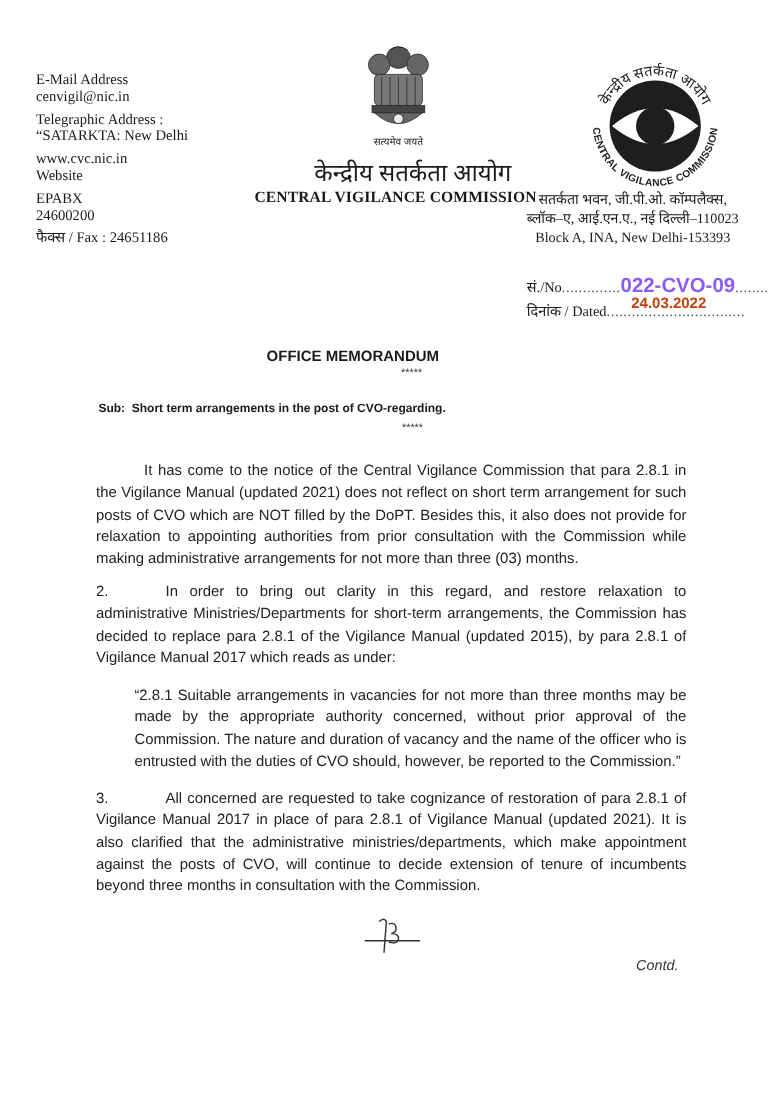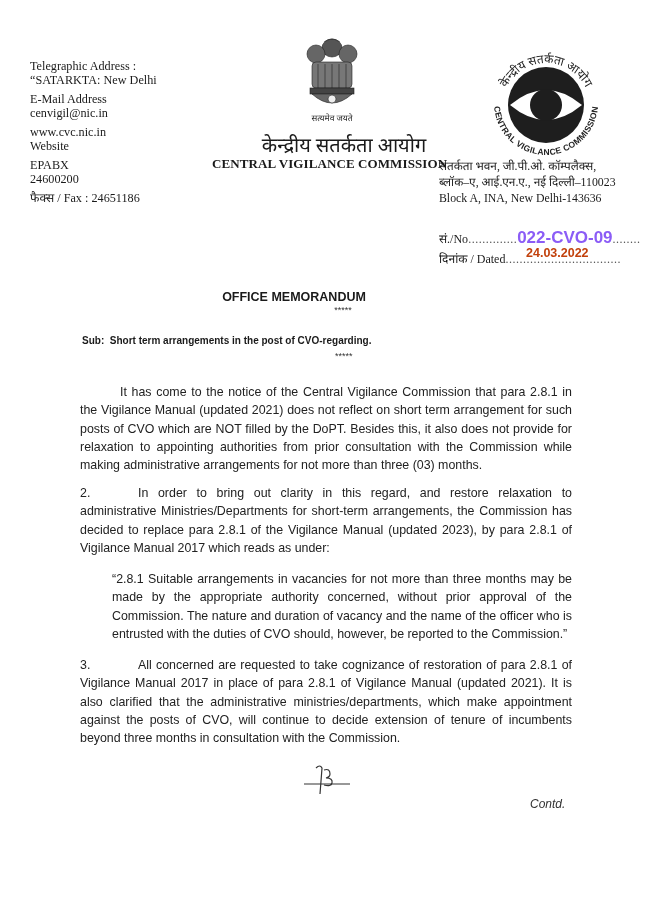--- a/index.html
+++ b/index.html
@@ -15,21 +15,21 @@
   
   .emblem { position: absolute; left: 292px; top: 36px; width: 80px; height: 88px; }
   .emblem-motto { position: absolute; left: 296px; top: 112px; width: 72px; text-align: center; font-size: 8.5px; }
 
   .title-hindi { position: absolute; left: 224px; top: 134px; width: 240px; text-align: center; font-size: 20px; line-height: 22px; }
   .title-eng { position: absolute; left: 212px; top: 156px; width: 222px; text-align: center; font-size: 13px; font-weight: bold; letter-spacing: 0.1px; white-space: nowrap; }
 
   
   .cvc-logo { position: absolute; left: 480px; top: 45px; width: 132px; height: 118px; }
 
-  .addr { position: absolute; left: 439px; top: 158px; font-size: 11.8px; line-height: 16px; }
+  .addr { position: absolute; left: 439px; top: 158px; font-size: 11.8px; line-height: 16px; text-align: center; }
   .addr .line { display: block; white-space: nowrap; }
 
   .refno { position: absolute; left: 439px; top: 228px; font-size: 12px; white-space: nowrap; }
   .refno .val { font-family: "Liberation Sans", sans-serif; font-weight: bold; font-size: 17px; color: #8b5cf6; }
   .dated { position: absolute; left: 439px; top: 250px; font-size: 12px; white-space: nowrap; }
   .dated .val { position: absolute; left: 87px; top: -4px; font-family: Liberation Sans, sans-serif; font-weight: bold; font-size: 12.5px; color: #c2410c; }
   .dots { color: #555; letter-spacing: 0.5px; }
 
   .om-title { position: absolute; left: 0; width: 552px; top: 290px; text-align: center; font-size: 12.5px; font-weight: bold; padding-left: 36px; box-sizing: border-box; }
   .stars1 { position: absolute; left: 0; width: 650px; top: 305px; text-align: center; font-size: 9px; padding-left: 36px; box-sizing: border-box; color: #333; }
@@ -45,26 +45,26 @@
   .p3 { top: 656px; }
 
   .signature { position: absolute; left: 300px; top: 760px; width: 56px; height: 40px; }
   .contd { position: absolute; left: 530px; top: 797px; font-size: 12px; font-style: italic; color: #333; }
 </style>
 </head>
 <body>
 
 <div class="left-block serif">
   <div class="grp">
+    <span class="line">E-Mail Address</span>
+    <span class="line">cenvigil@nic.in</span>
+  </div>
+  <div class="grp">
     <span class="line">Telegraphic Address :</span>
     <span class="line">“SATARKTA: New Delhi</span>
-  </div>
-  <div class="grp">
-    <span class="line">E-Mail Address</span>
-    <span class="line">cenvigil@nic.in</span>
   </div>
   <div class="grp">
     <span class="line">www.cvc.nic.in</span>
     <span class="line">Website</span>
   </div>
   <div class="grp">
     <span class="line">EPABX</span>
     <span class="line">24600200</span>
   </div>
   <div class="grp">
@@ -109,21 +109,21 @@
     <textPath href="#arcTop" startOffset="50%" text-anchor="middle">केन्द्रीय सतर्कता आयोग</textPath>
   </text>
   <text font-family="Liberation Sans, sans-serif" font-size="8.5" font-weight="bold" fill="#222" letter-spacing="0.3">
     <textPath href="#arcBottom" startOffset="50%" text-anchor="middle">CENTRAL VIGILANCE COMMISSION</textPath>
   </text>
 </svg>
 
 <div class="addr serif">
   <span class="line">सतर्कता भवन, जी.पी.ओ. कॉम्पलैक्स,</span>
   <span class="line">ब्लॉक–ए, आई.एन.ए., नई दिल्ली–110023</span>
-  <span class="line">Block A, INA, New Delhi-143636</span>
+  <span class="line">Block A, INA, New Delhi-153393</span>
 </div>
 
 <div class="refno serif">
   <span>सं./No</span><span class="dots">..............</span><span class="val">022-CVO-09</span><span class="dots">........</span>
 </div>
 <div class="dated serif">
   <span>दिनांक  /  Dated</span><span class="dots">.................................</span>
   <span class="val">24.03.2022</span>
 </div>
 
@@ -133,21 +133,21 @@
 <div class="subject sans">
   <b>Sub:</b>&nbsp;&nbsp;<b>Short term arrangements in the post of CVO-regarding.</b>
 </div>
 <div class="stars2 sans">*****</div>
 
 <div class="para p1 sans">
   <span>It has come to the notice of the Central Vigilance Commission that para 2.8.1 in the Vigilance Manual (updated 2021) does not reflect on short term arrangement for such posts of CVO which are NOT filled by the DoPT.  Besides this, it also does not provide for relaxation to appointing authorities from prior consultation with the Commission while making administrative arrangements for not more than three (03) months.</span>
 </div>
 
 <div class="para p2 sans">
-  <span class="num">2.</span><span>In order to bring out clarity in this regard, and restore relaxation to administrative Ministries/Departments for short-term arrangements, the Commission has decided to replace para 2.8.1 of the Vigilance Manual (updated 2023), by para 2.8.1 of Vigilance Manual 2017 which reads as under:</span>
+  <span class="num">2.</span><span>In order to bring out clarity in this regard, and restore relaxation to administrative Ministries/Departments for short-term arrangements, the Commission has decided to replace para 2.8.1 of the Vigilance Manual (updated 2015), by para 2.8.1 of Vigilance Manual 2017 which reads as under:</span>
 </div>
 
 <div class="quote sans">“2.8.1 Suitable arrangements in vacancies for not more than three months may be made by the appropriate authority concerned, without prior approval of the Commission. The nature and duration of vacancy and the name of the officer who is entrusted with the duties of CVO should, however, be reported to the Commission.”</div>
 
 <div class="para p3 sans">
   <span class="num">3.</span><span>All concerned are requested to take cognizance of restoration of para 2.8.1 of Vigilance Manual 2017 in place of para 2.8.1 of Vigilance Manual (updated 2021). It is also clarified that the administrative ministries/departments, which make appointment against the posts of CVO, will continue to decide extension of tenure of incumbents beyond three months in consultation with the Commission.</span>
 </div>
 
 <svg class="signature" viewBox="0 0 56 40">
   <path d="M4 24 L50 24" stroke="#333" stroke-width="1.2" fill="none"></path>

